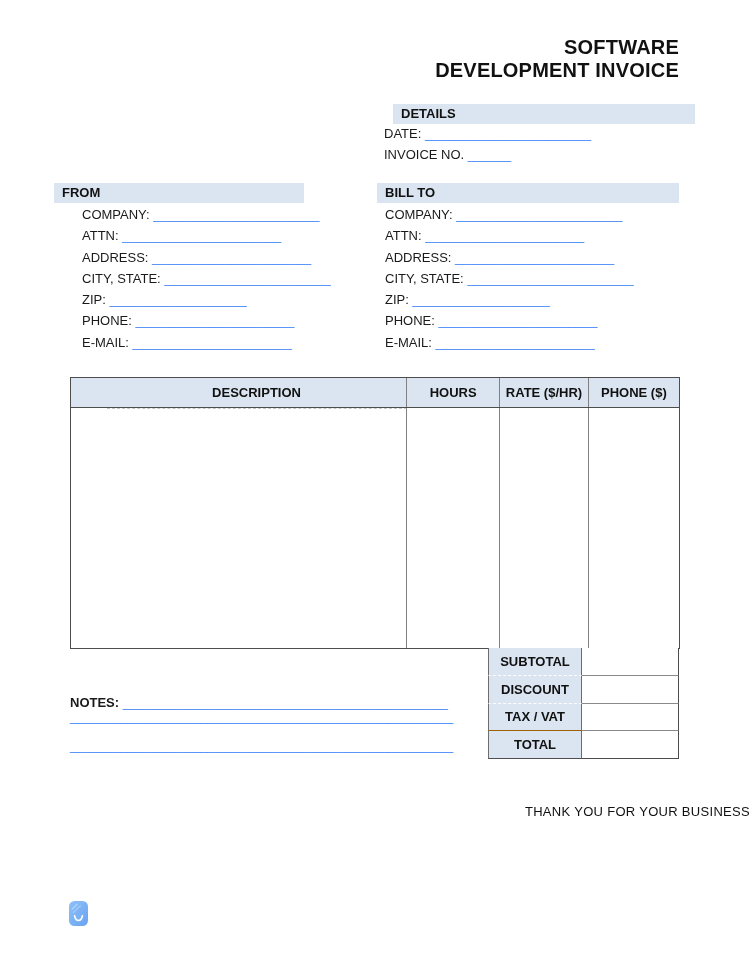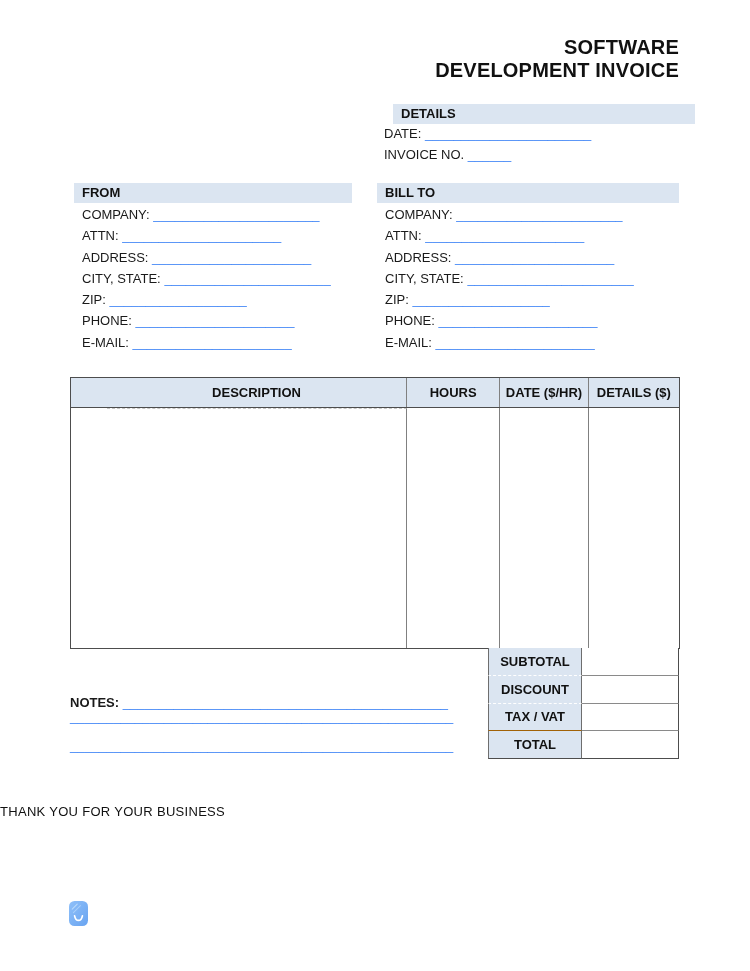--- a/index.html
+++ b/index.html
@@ -19,21 +19,21 @@
     letter-spacing:0.2px;
   }
   .sec-header {
     position:absolute; height:20px;
     background:#dbe5f1;
     font-weight:bold; font-size:13px; line-height:20px;
     padding-left:8px; color:#111;
   }
   .hdr-details, .hdr-billto { left:377px; width:302px; }
   .hdr-details { top:104px;margin-left:16px; }
-  .hdr-from    { left:74px; top:183px; width:278px; }
+  .hdr-from    { left:54px; top:183px; width:250px; }
   .hdr-billto  { top:183px; }
   .fields {
     position:absolute; font-size:13px; line-height:21.3px;
     white-space:nowrap;
   }
   .fields .row { white-space:nowrap; }
   .u { color:#3b82f6; }
   .details-fields { left:384px; top:124px; line-height:20.8px; }
   .from-fields   { left:82px;  top:204px; }
   .billto-fields { left:385px; top:204px; }
@@ -71,21 +71,21 @@
   .tot-row:last-child .tot-value { border-bottom:1px solid #4d4d4d; }
 
   .notes-row { position:absolute; left:70px; font-size:13px; white-space:nowrap; }
   .notes-label { font-weight:bold; }
   .notes-1 { top:695px; }
   .notes-2 { top:709px; }
   .notes-3 { top:738px; }
 
   .thank-you {
     position:absolute; top:804px; left:0; width:750px;
-    text-align:left; font-size:13px; letter-spacing:0.3px; color:#111;
+    text-align:right; font-size:13px; letter-spacing:0.3px; color:#111;
   }
   .logo { position:absolute; left:69px; top:901px; width:19px; height:25px; }
 </style>
 </head>
 <body>
 
 <div class="page">
 
   <div class="title-block">
     <div>SOFTWARE</div>
@@ -125,22 +125,22 @@
     <div class="row"><span>CITY, STATE:</span> <span class="u">_______________________</span></div>
     <div class="row"><span>ZIP:</span> <span class="u">___________________</span></div>
     <div class="row"><span>PHONE:</span> <span class="u">______________________</span></div>
     <div class="row"><span>E-MAIL:</span> <span class="u">______________________</span></div>
   </div>
 
   <div class="invoice-table">
     <div class="t-row t-head">
       <div class="t-cell c0">DESCRIPTION</div>
       <div class="t-cell c1">HOURS</div>
-      <div class="t-cell c2">DATE ($/HR)</div>
-      <div class="t-cell c3">DETAILS ($)</div>
+      <div class="t-cell c2">RATE ($/HR)</div>
+      <div class="t-cell c3">PHONE ($)</div>
     </div>
     <div class="t-row t-body">
       <div class="t-cell c0"></div>
       <div class="t-cell c1"></div>
       <div class="t-cell c2"></div>
       <div class="t-cell c3"></div>
     </div>
   </div>
 
   <div class="totals">

